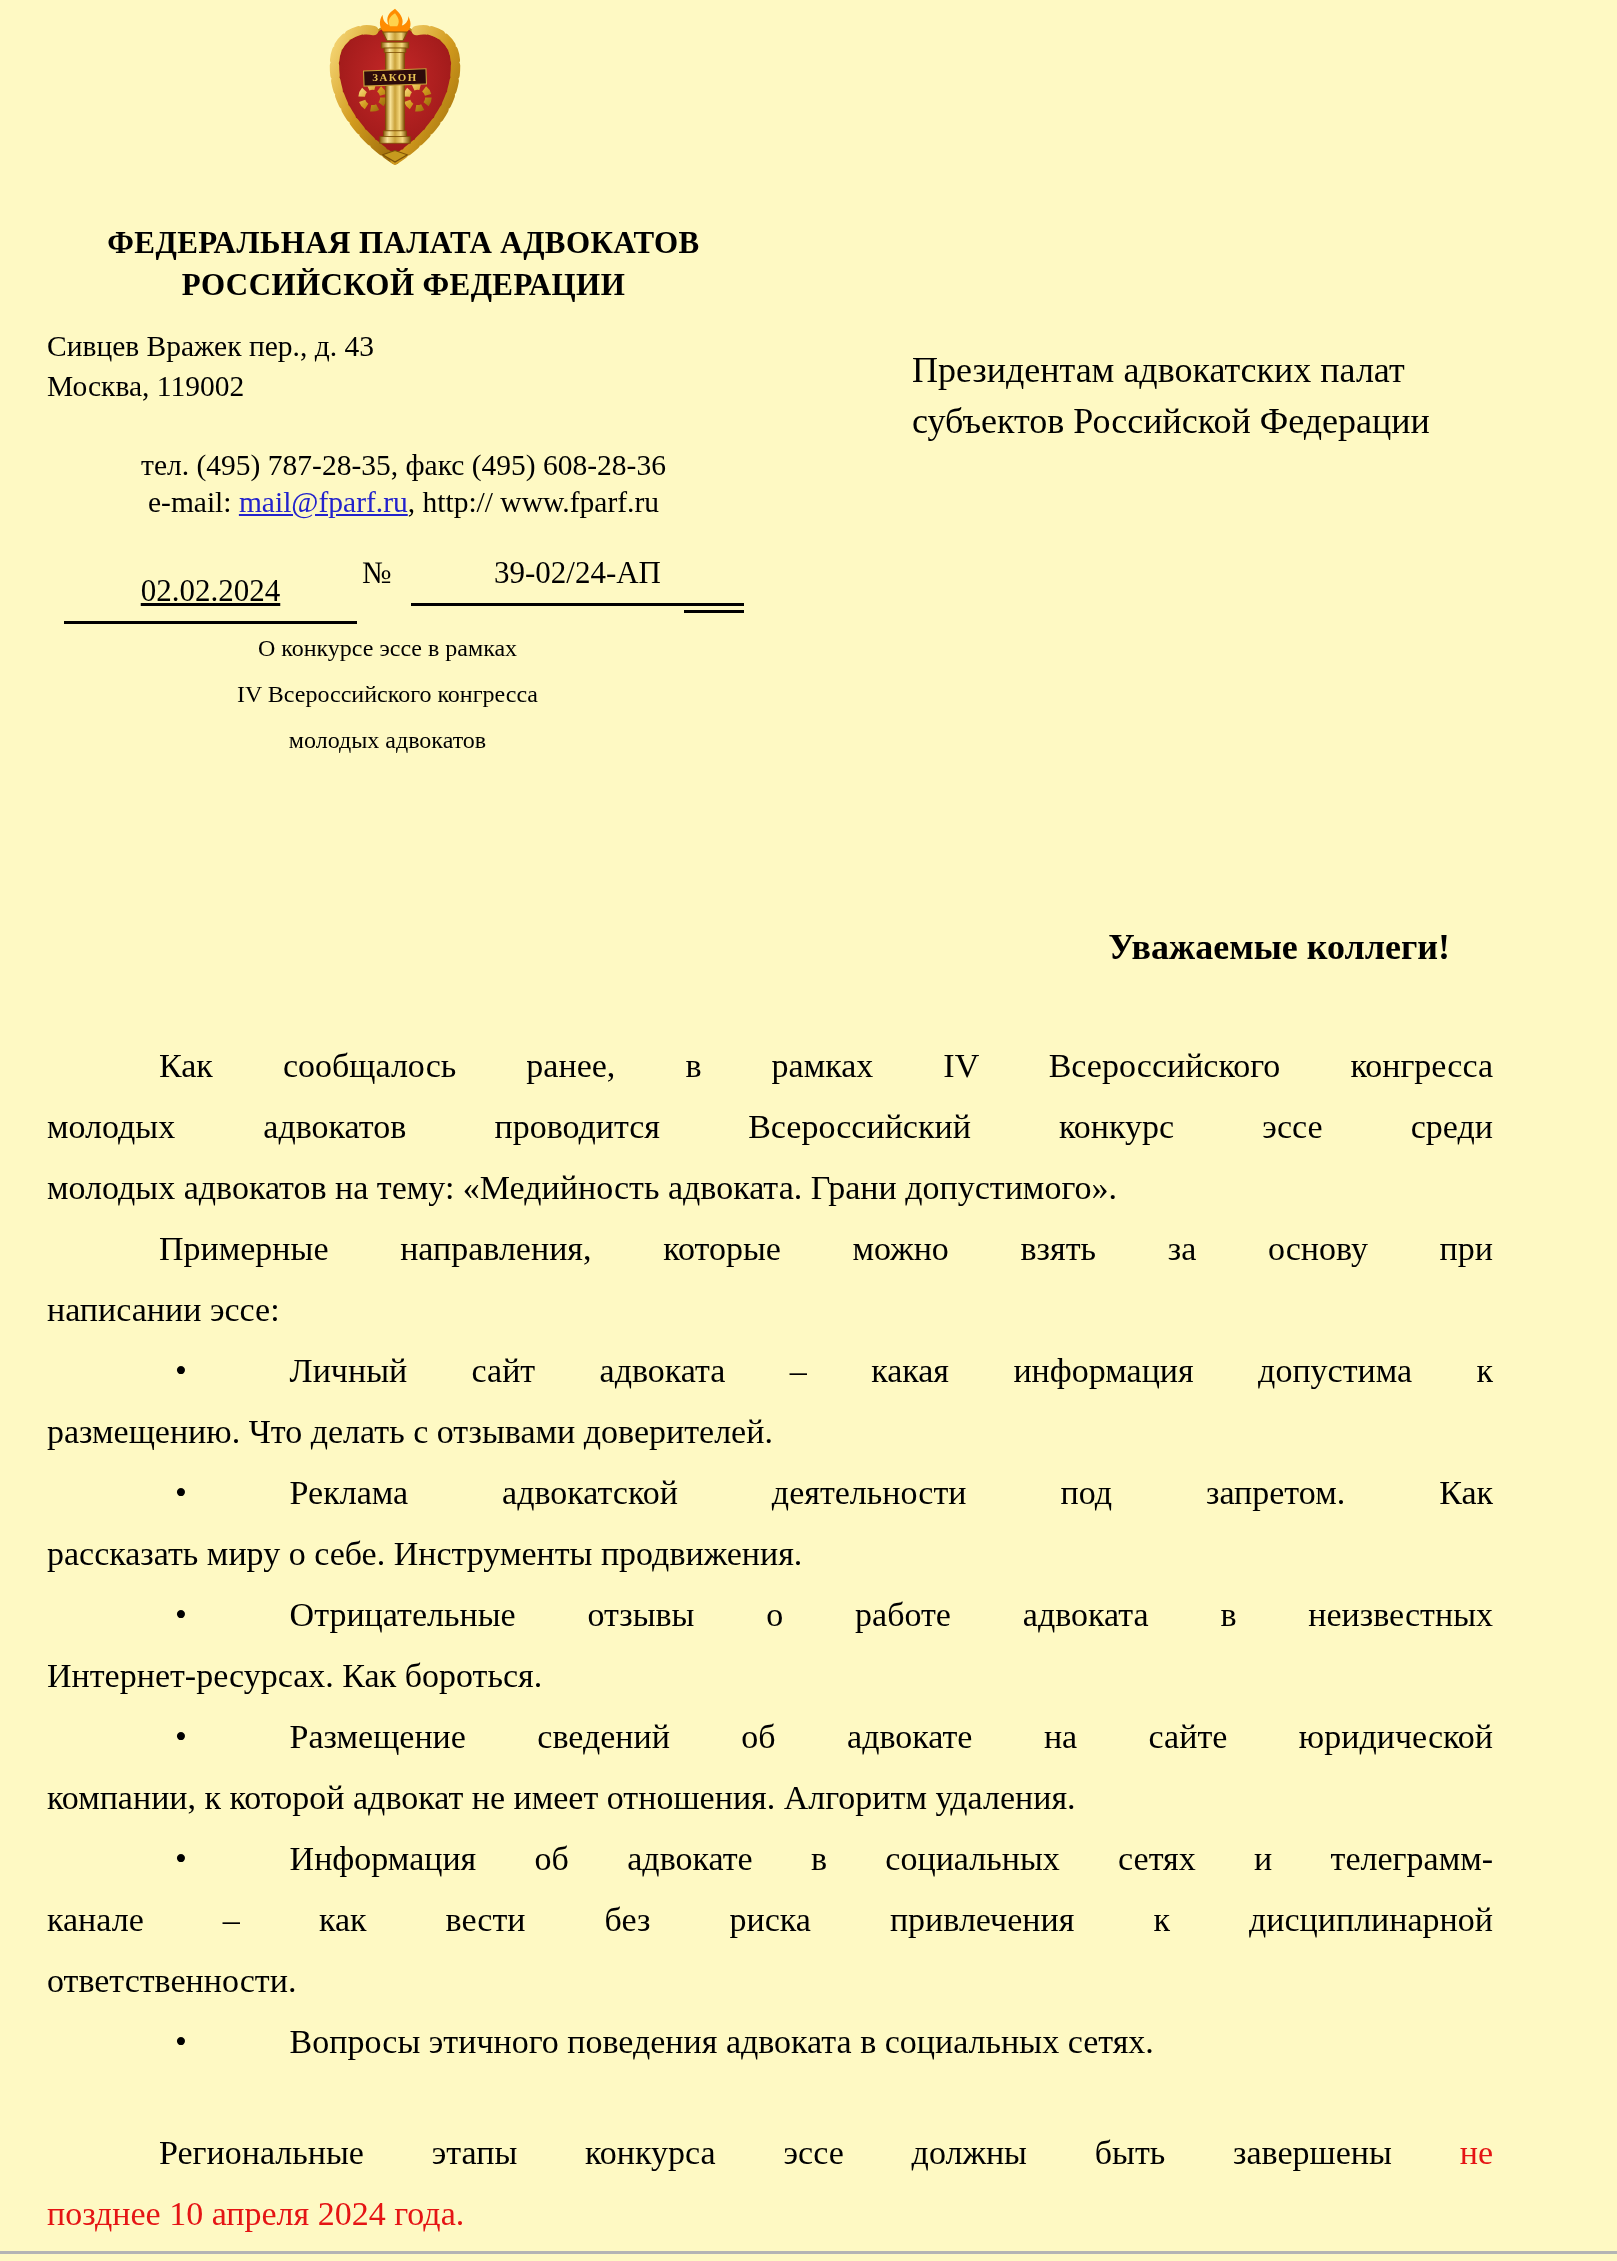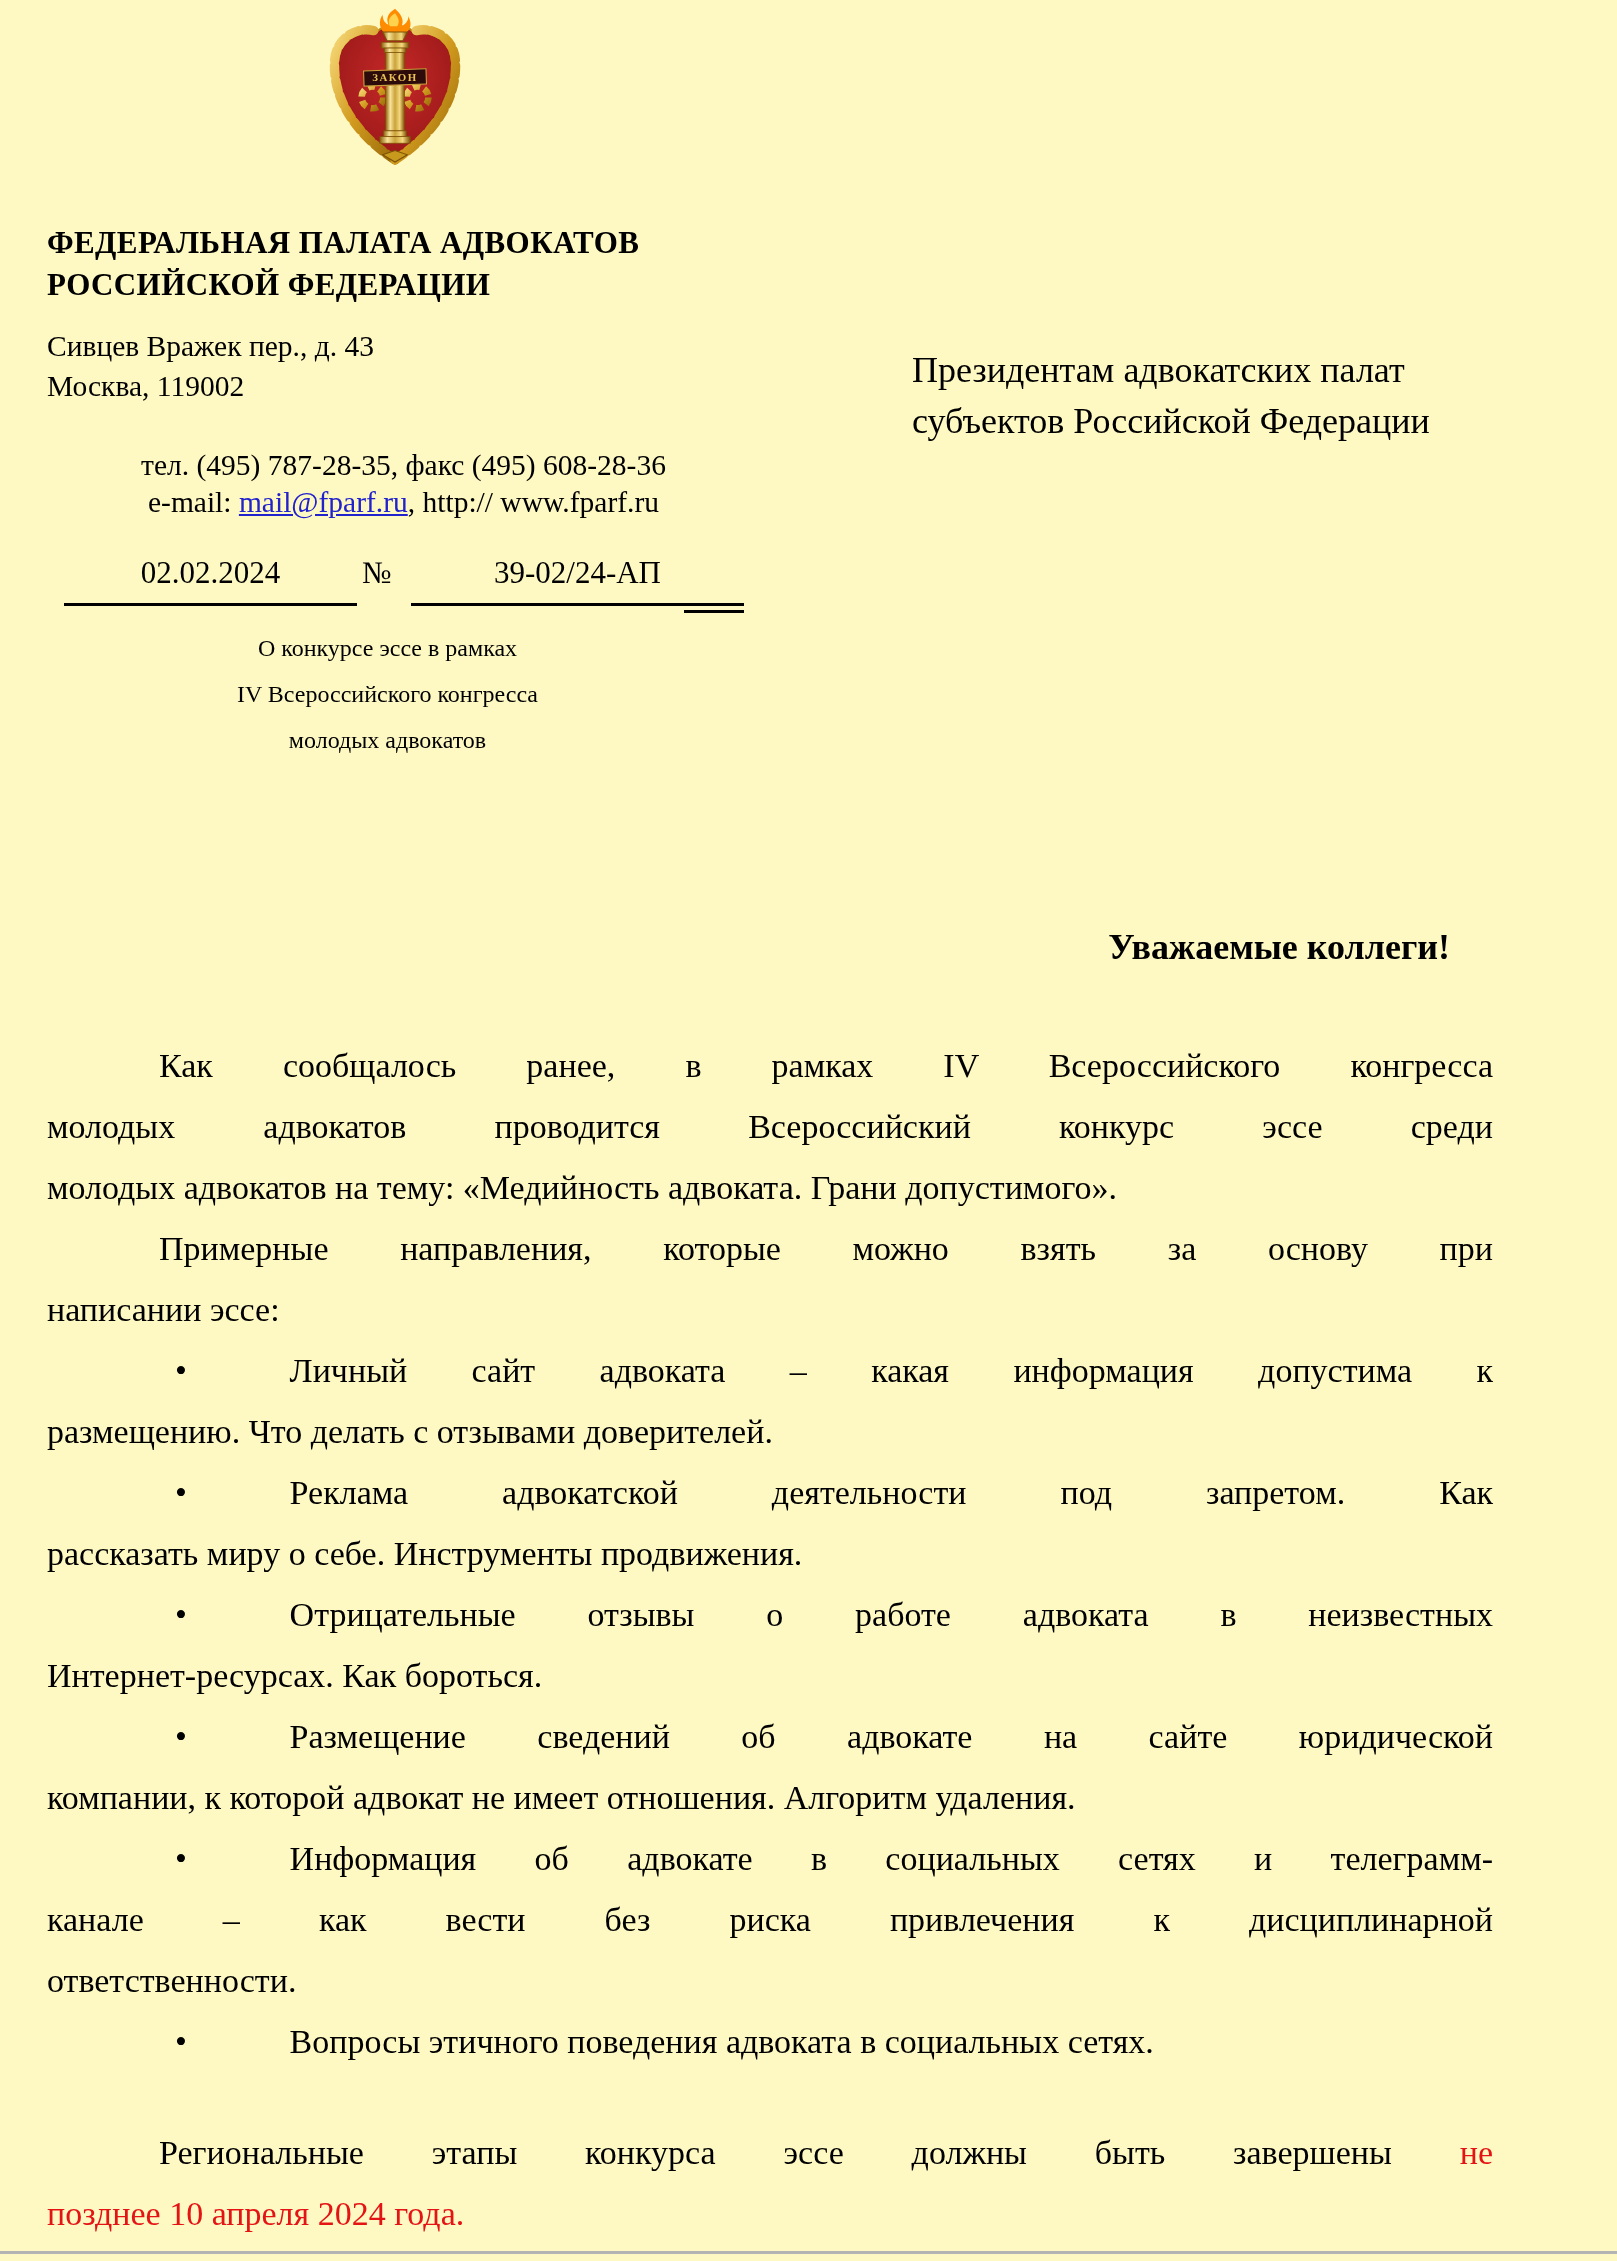--- a/index.html
+++ b/index.html
@@ -5,33 +5,33 @@
   * { margin:0; padding:0; box-sizing:border-box; }
   html, body { background:#ffffff; }
   .page {
     position:relative; width:1617px; height:2261px; background:#fef9c3;
     font-family:"Liberation Serif","DejaVu Serif",serif; color:#000; overflow:hidden;
   }
   
   .emblem { position:absolute; left:326px; top:6.2px; width:138px; height:164px; }
   .org-name {
     position:absolute; left:47px; top:222px; width:713px;
-    font-size:31px; font-weight:bold; line-height:42px; letter-spacing:0.4px;
+    text-align:center; font-size:31px; font-weight:bold; line-height:42px; letter-spacing:0.4px;
   }
   .addr {
     position:absolute; left:47px; top:326px; width:713px;
     font-size:29.5px; line-height:40px;
   }
   .contact {
     position:absolute; left:47px; top:447px; width:713px;
     text-align:center; font-size:29.5px; line-height:37px;
   }
   .email-link { color:var(--link-blue); text-decoration:underline; cursor:pointer; }
   .date-row { position:absolute; top:555px; left:0; width:783px; height:70px; font-size:31px; }
-  .date-cell { position:absolute; left:64px; top:0; width:293px; height:51px; border-bottom:3.1px solid #000; text-align:center; }
+  .date-cell { position:absolute; left:64px; top:18px; width:293px; height:51px; border-bottom:3.1px solid #000; text-align:center;text-decoration:underline; }
   .num-sign  { position:absolute; left:362px; top:0; }
   .num-cell  { position:absolute; left:411px; top:0; width:333px; height:51px; border-bottom:3.1px solid #000; text-align:center; }
   .num-tail  { position:absolute; left:684px; top:7px; width:60px; height:51px; border-bottom:3.1px solid #000; }
   .subject {
     position:absolute; left:155px; top:625px; width:465px;
     text-align:center; font-size:24px; line-height:46px;
   }
   
   .addressee { position:absolute; left:912px; top:345px; font-size:36px; line-height:51px; }
   

